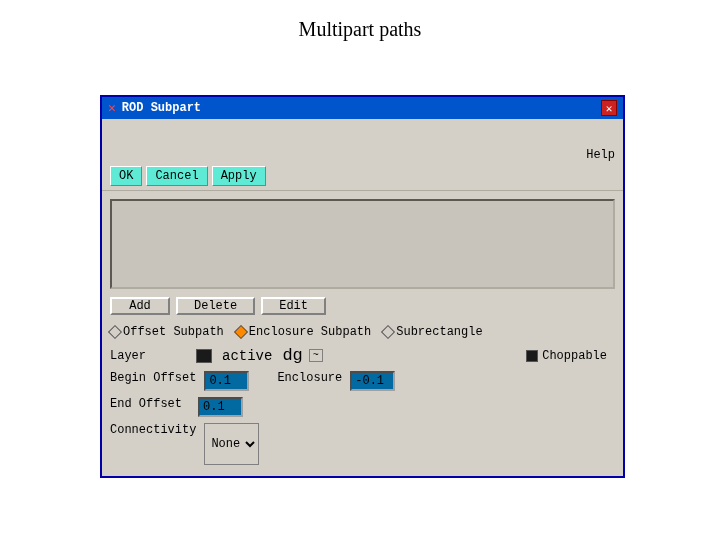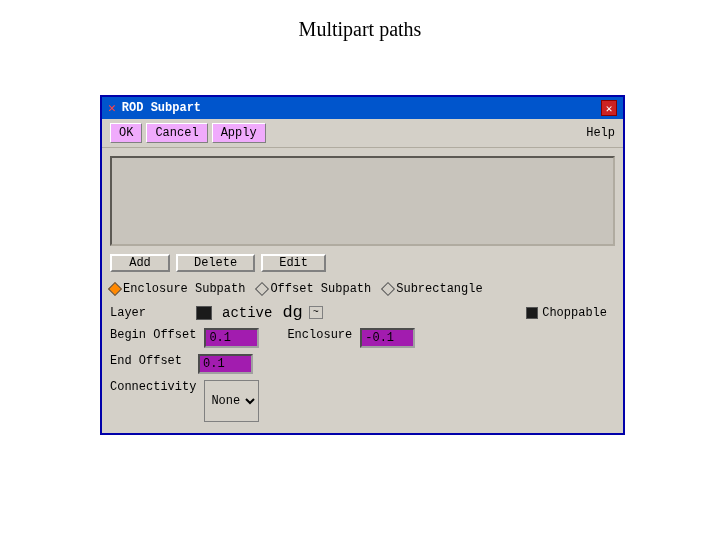--- a/index.html
+++ b/index.html
@@ -67,28 +67,29 @@
       display: flex;
       align-items: center;
       justify-content: space-between;
       border-bottom: 1px solid #b0aba0;
     }
     .toolbar-left {
       display: flex;
       gap: 4px;
     }
     .toolbar-btn {
-      background: #f0abfc;
+      background: #5eead4;
       border: 1px solid #808080;
       border-top-color: #ffffff;
       border-left-color: #ffffff;
       padding: 2px 8px;
       font-size: 12px;
       font-family: 'Courier New', monospace;
       cursor: pointer;
+      margin-top: 43px;
     }
     .toolbar-help {
       font-size: 12px;
       font-family: 'Courier New', monospace;
     }
     .list-area {
       margin: 8px;
       background: #c8c4bc;
       border: 2px inset #b0aba0;
       height: 90px;
@@ -176,25 +177,25 @@
     }
     .choppable-check {
       width: 12px;
       height: 12px;
       background: #1a1a1a;
       border: 1px solid #555;
       display: inline-block;
     }
     .text-input {
       border: 2px inset #a0a0a0;
-      background: #a21caf;
+      background: #0369a1;
       font-size: 12px;
       font-family: 'Courier New', monospace;
       padding: 1px 3px;
-      width: 55px;
+      width: 45px;
     }
     .select-input {
       border: 1px solid #808080;
       background: #d4d0c8;
       font-size: 12px;
       font-family: 'Courier New', monospace;
       padding: 12px 2px;
     }
     .row-with-choppable {
       display: flex;
@@ -244,26 +245,26 @@
   <div class="list-area"></div>
 
   <div class="list-buttons">
     <button class="list-btn">Add</button>
     <button class="list-btn">Delete</button>
     <button class="list-btn">Edit</button>
   </div>
 
   <div class="radio-row">
     <div class="radio-item">
+      <span class="radio-diamond"></span>
+      <span>Offset Subpath</span>
+    </div>
+    <div class="radio-item">
       <span class="radio-diamond filled"></span>
       <span>Enclosure Subpath</span>
-    </div>
-    <div class="radio-item">
-      <span class="radio-diamond"></span>
-      <span>Offset Subpath</span>
     </div>
     <div class="radio-item">
       <span class="radio-diamond"></span>
       <span>Subrectangle</span>
     </div>
   </div>
 
   <div class="form-row row-with-choppable">
     <div class="row-left">
       <span class="form-label">Layer</span>

